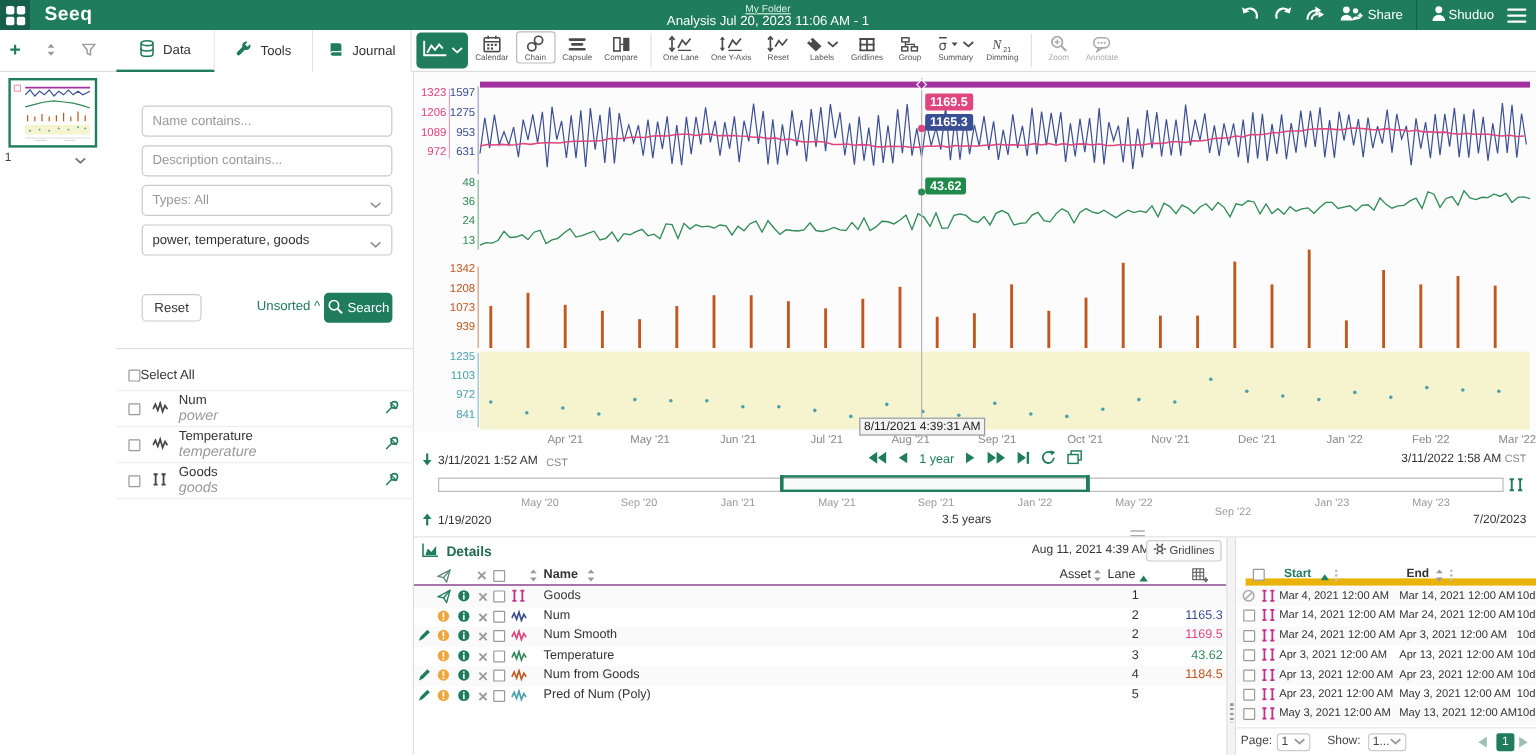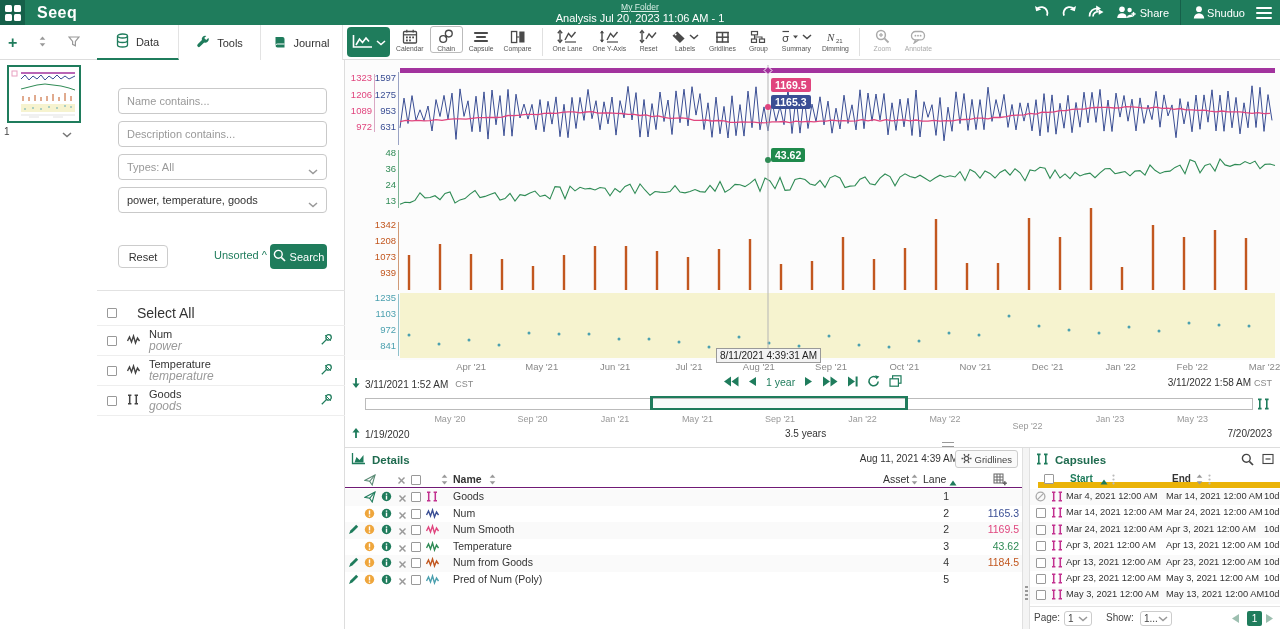--- a/index.html
+++ b/index.html
@@ -40,21 +40,21 @@
 .sidebar{position:absolute;left:97px;top:60px;width:248px;height:569px;background:#fff;border-right:1px solid #ddd}
 .inp{position:absolute;left:21px;width:209px;height:26px;border:1px solid #c9c9c9;border-radius:4px;background:#fff;font-size:11px;color:#333;padding:0 8px;display:flex;align-items:center}
 .inp .ph{color:#999}
 .inp .chev{position:absolute;right:8px;top:10px}
 .btn-reset{position:absolute;left:21px;top:185px;width:50px;height:23px;border:1px solid #ccc;border-radius:4px;background:#fff;font-size:11px;color:#333;display:flex;align-items:center;justify-content:center}
 .adv-link{position:absolute;left:117px;top:189px;color:#1F7C5C;font-size:11px}
 .btn-search{position:absolute;left:173px;top:184px;width:57px;height:25px;background:#1F7C5C;border-radius:4px;color:#fff;font-size:11px;display:flex;align-items:center;justify-content:center;gap:4px}
 .sb-divider{position:absolute;left:0;top:230px;width:248px;height:1px;background:#e2e2e2}
 .selall{position:absolute;left:0px;top:240px;width:248px;height:26px;display:flex;align-items:center;border-bottom:1px solid #eee}
 .selall .cb{margin-left:10px}
-.selall span.t{margin-left:20px;font-size:14px}
+.selall span.t{margin-left:0;font-size:11px}
 .sb-item{position:absolute;left:0;width:248px;height:30px;border-bottom:1px solid #eee;display:flex;align-items:center}
 .sb-item .cb{margin-left:10px}
 .sb-item .ic{margin-left:8px;width:16px;text-align:center}
 .sb-item .tx{margin-left:8px;display:flex;flex-direction:column;line-height:1.1}
 .sb-item .nm{font-size:11px;color:#333}
 .sb-item .ds{font-size:12px;color:#999;font-style:italic}
 .sb-item .pin{position:absolute;right:12px;top:7px}
 .cb{display:inline-block;width:10px;height:10px;border:1px solid #999;border-radius:1px;background:#fff}
 
 .main{position:absolute;left:345px;top:60px;width:935px;height:569px;background:#fff}
@@ -912,37 +912,20 @@
               <span class="d-cell" style="left:108px;top:1px">Pred of Num (Poly)</span>
               <span class="d-cell" style="left:580px;top:1px;width:24px;text-align:right">5</span>
               <span class="d-cell" style="left:614px;top:1px;width:60px;text-align:right;color:#4BA0AF"></span>
             </div>
           </div>
       </div>
       <div class="splitter">
           <span class="split-dots"></span>
         </div>
       <div class="caps-panel">
-        <div class="p-head">
-          <span style="margin-left:6px" id="ic-capshead"><svg width="13" height="12" viewBox="0 0 13 12">
-                <g stroke="#1F7C5C" stroke-width="1.6" fill="none">
-                  <path d="M1 1.4 h3.6 M1 10.6 h3.6 M2.8 1.4 v9.2"></path>
-                  <path d="M8 1.4 h3.6 M8 10.6 h3.6 M9.8 1.4 v9.2"></path>
-                </g>
-              </svg></span>
-          <span class="p-title">Capsules</span>
-          <span style="position:absolute;right:26px;top:5px" id="ic-capsmag"><svg width="13" height="13" viewBox="0 0 13 13">
-                <circle cx="5.3" cy="5.3" r="3.9" fill="none" stroke="#444" stroke-width="1.4"></circle>
-                <line x1="8.3" y1="8.3" x2="12" y2="12" stroke="#444" stroke-width="1.7"></line>
-              </svg></span>
-          <span style="position:absolute;right:6px;top:5px" id="ic-capscol"><svg width="12" height="12" viewBox="0 0 12 12">
-                <rect x="1" y="1.5" width="10" height="9" fill="none" stroke="#444" stroke-width="1.1"></rect>
-                <line x1="3.5" y1="6" x2="8.5" y2="6" stroke="#444" stroke-width="1.2"></line>
-              </svg></span>
-        </div>
         <div class="c-colhead" id="cColHead">
           <span class="st">Start</span>
           <span class="en">End</span>
         <span class="d-cell cb" style="left:6px;top:2px"></span>
             <span class="d-cell" style="left:62px;top:4px"><svg width="8" height="6" viewBox="0 0 8 6">
                 <path d="M4 0.5 L7.5 5.5 H0.5 Z" fill="#1F7C5C"></path>
               </svg></span>
             <span class="d-cell" style="left:74px;top:2px"><svg width="3" height="11" viewBox="0 0 3 11">
                 <circle cx="1.5" cy="1.6" r="1.1" fill="#bbb"></circle>
                 <circle cx="1.5" cy="5.5" r="1.1" fill="#bbb"></circle>

